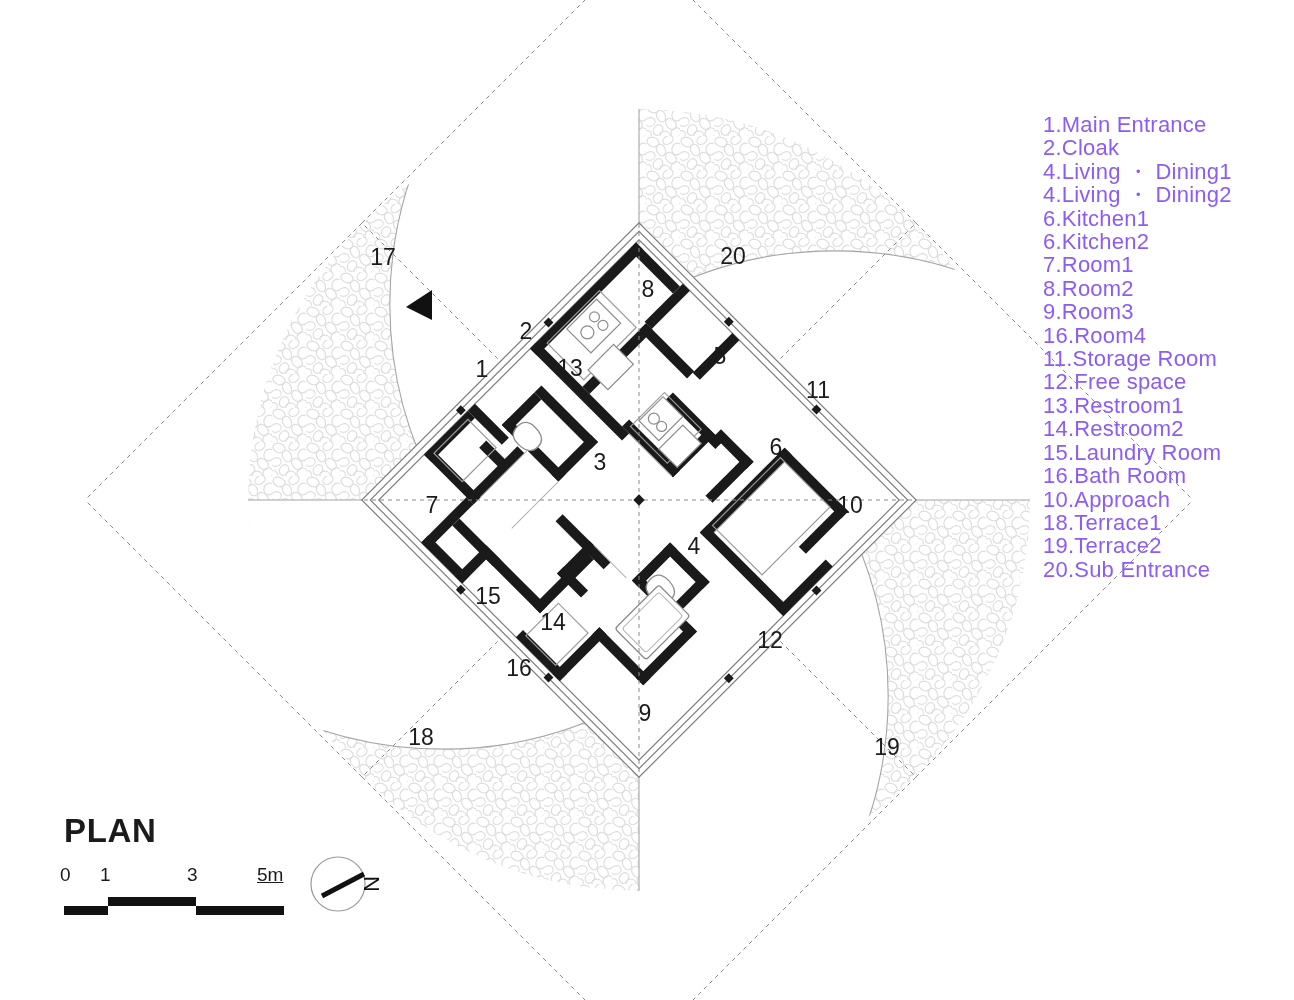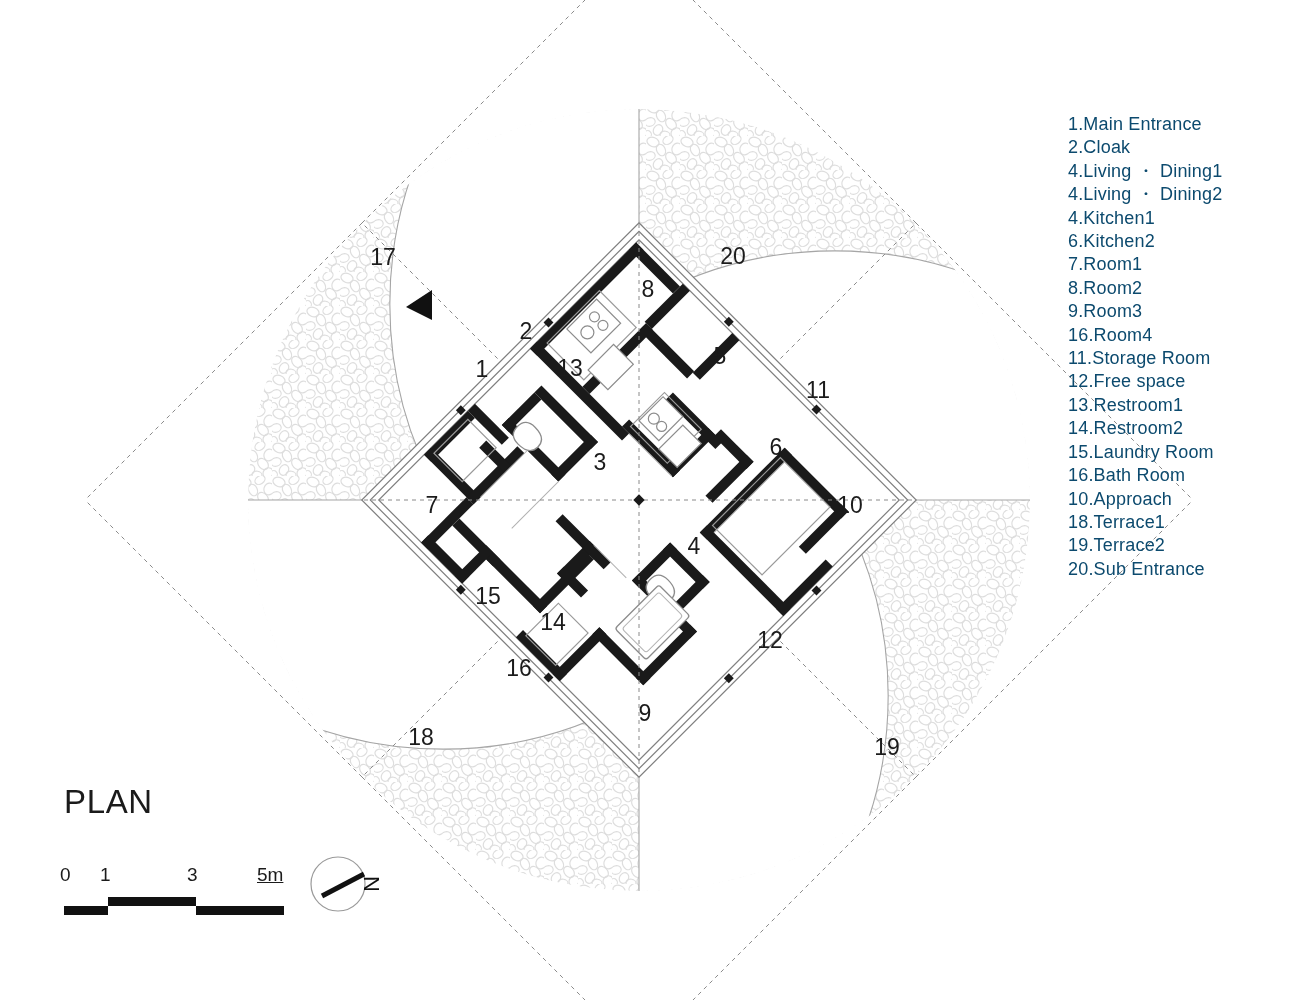--- a/index.html
+++ b/index.html
@@ -16,36 +16,37 @@
     color: #1a1a1a;
   }
   #plan-stage {
     position: absolute;
     left: 0; top: 0;
     width: 1294px;
     height: 1000px;
   }
   .legend {
     position: absolute;
-    left: 1068px;
+    left: 1043px;
     top: 113px;
     width: 210px;
-    font-size: 18px;
+    font-size: 22px;
     line-height: 23.4px;
-    color: #0c4a6e;
+    color: #8b5cf6;
     letter-spacing: 0.01em;
   }
   .legend-item { white-space: nowrap; }
   .plan-title {
     position: absolute;
     left: 64px;
-    top: 783px;
+    top: 812px;
     font-size: 33px;
     letter-spacing: 0.02em;
     color: #1b1b1b;
+    font-weight: bold;
   }
   .scale-wrap {
     position: absolute;
     left: 60px;
     top: 864px;
     width: 240px;
     height: 52px;
   }
   .scale-num {
     position: absolute;
@@ -282,21 +283,21 @@
         <text x="733" y="264" text-anchor="middle" font-size="23" fill="#1b1b1b">20</text>
       </g>
   </svg>
 </div>
 
 <div class="legend" id="legend-list">
     <div class="legend-item">1.Main Entrance</div>
     <div class="legend-item">2.Cloak</div>
     <div class="legend-item">4.Living ・ Dining1</div>
     <div class="legend-item">4.Living ・ Dining2</div>
-    <div class="legend-item">4.Kitchen1</div>
+    <div class="legend-item">6.Kitchen1</div>
     <div class="legend-item">6.Kitchen2</div>
     <div class="legend-item">7.Room1</div>
     <div class="legend-item">8.Room2</div>
     <div class="legend-item">9.Room3</div>
     <div class="legend-item">16.Room4</div>
     <div class="legend-item">11.Storage Room</div>
     <div class="legend-item">12.Free space</div>
     <div class="legend-item">13.Restroom1</div>
     <div class="legend-item">14.Restroom2</div>
     <div class="legend-item">15.Laundry Room</div>

